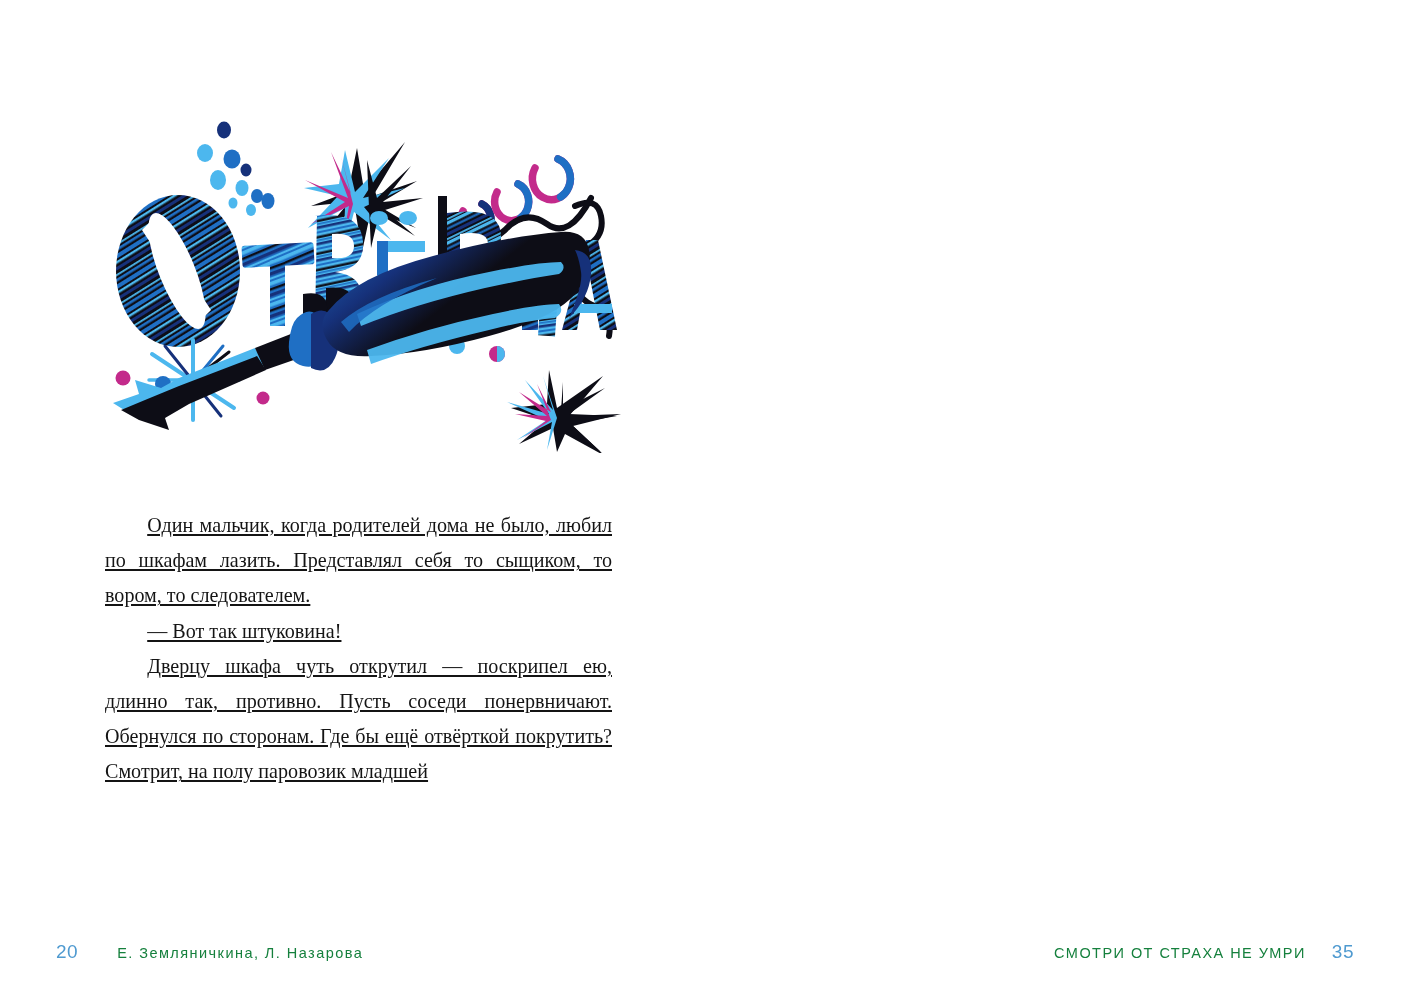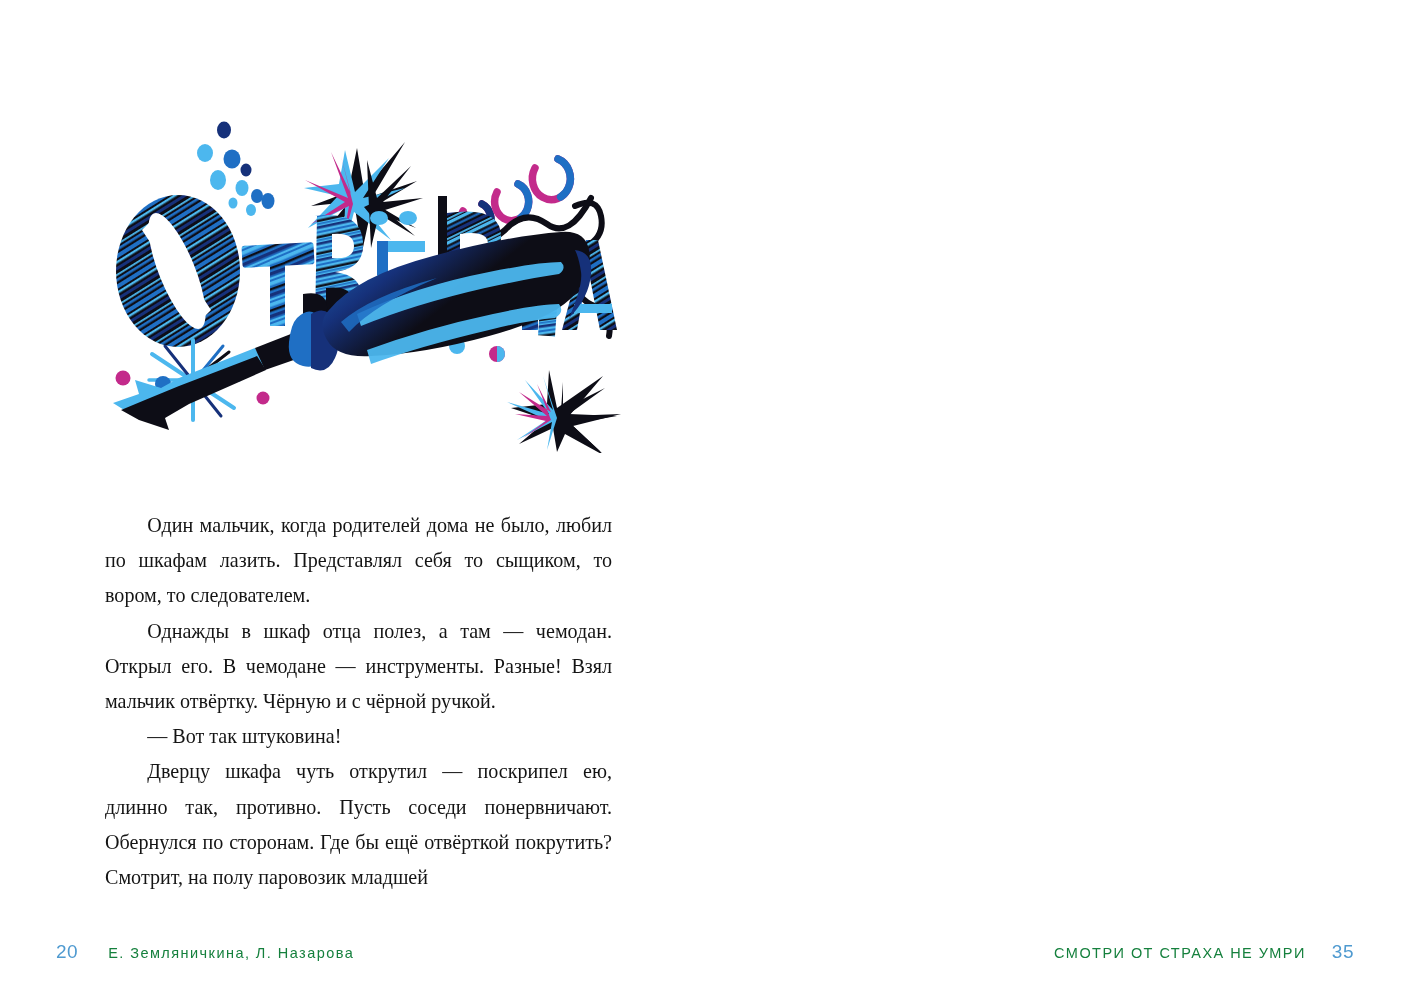--- a/index.html
+++ b/index.html
@@ -48,37 +48,38 @@
     font-size: 20.1px;
     line-height: 35.2px;
     color: #141414;
     text-align: justify;
     text-justify: inter-word;
     hyphens: manual;
   }
   .textcol p {
     margin: 0;
     text-indent: 2.1em;
+    text-decoration: underline;
   }
   .textcol p.dash { text-indent: 2.1em; }
 
   .col-left {
     left: 105px;
     top: 508px;
     width: 507px;
   }
 
   
   .footer-left {
     position: absolute;
     left: 56px;
     bottom: 44px;
     display: flex;
     align-items: baseline;
-    gap: 30px;
+    gap: 39px;
     color: #4f9ad0;
   }
   .footer-right {
     position: absolute;
     right: 56px;
     bottom: 44px;
     display: flex;
     align-items: baseline;
     gap: 26px;
     color: #4f9ad0;
@@ -283,21 +284,20 @@
           <path d="M432 276 L446 304 L414 284 L442 308 L410 306 L441 313 L418 330
                    L446 312 Z" fill="#c32a8b"></path>
           <path d="M458 274 L456 302 L500 280 L464 306 L512 308 L466 316 L496 344
                    L458 322 Z" fill="#0d0d16"></path>
         </g>
       </svg>
     </div>
 
     <div class="textcol col-left">
       <p>Один мальчик, когда родителей дома не было, любил по шкафам лазить. Представлял себя то сыщиком, то вором, то следователем.</p>
-      <p>Однажды в шкаф отца полез, а там — чемодан. Открыл его. В чемодане — инструменты. Разные! Взял мальчик отвёртку. Чёрную и с чёрной ручкой.</p>
       <p class="dash">— Вот так штуковина!</p>
       <p>Дверцу шкафа чуть открутил — поскрипел ею, длинно так, противно. Пусть соседи понервничают. Обернулся по сторонам. Где бы ещё отвёрткой покрутить? Смотрит, на полу паровозик младшей</p>
     </div>
 
     <div class="footer-left">
       <span class="folio">20</span>
       <span class="runhead">Е. Земляничкина, Л. Назарова</span>
     </div>
   </div>
 

